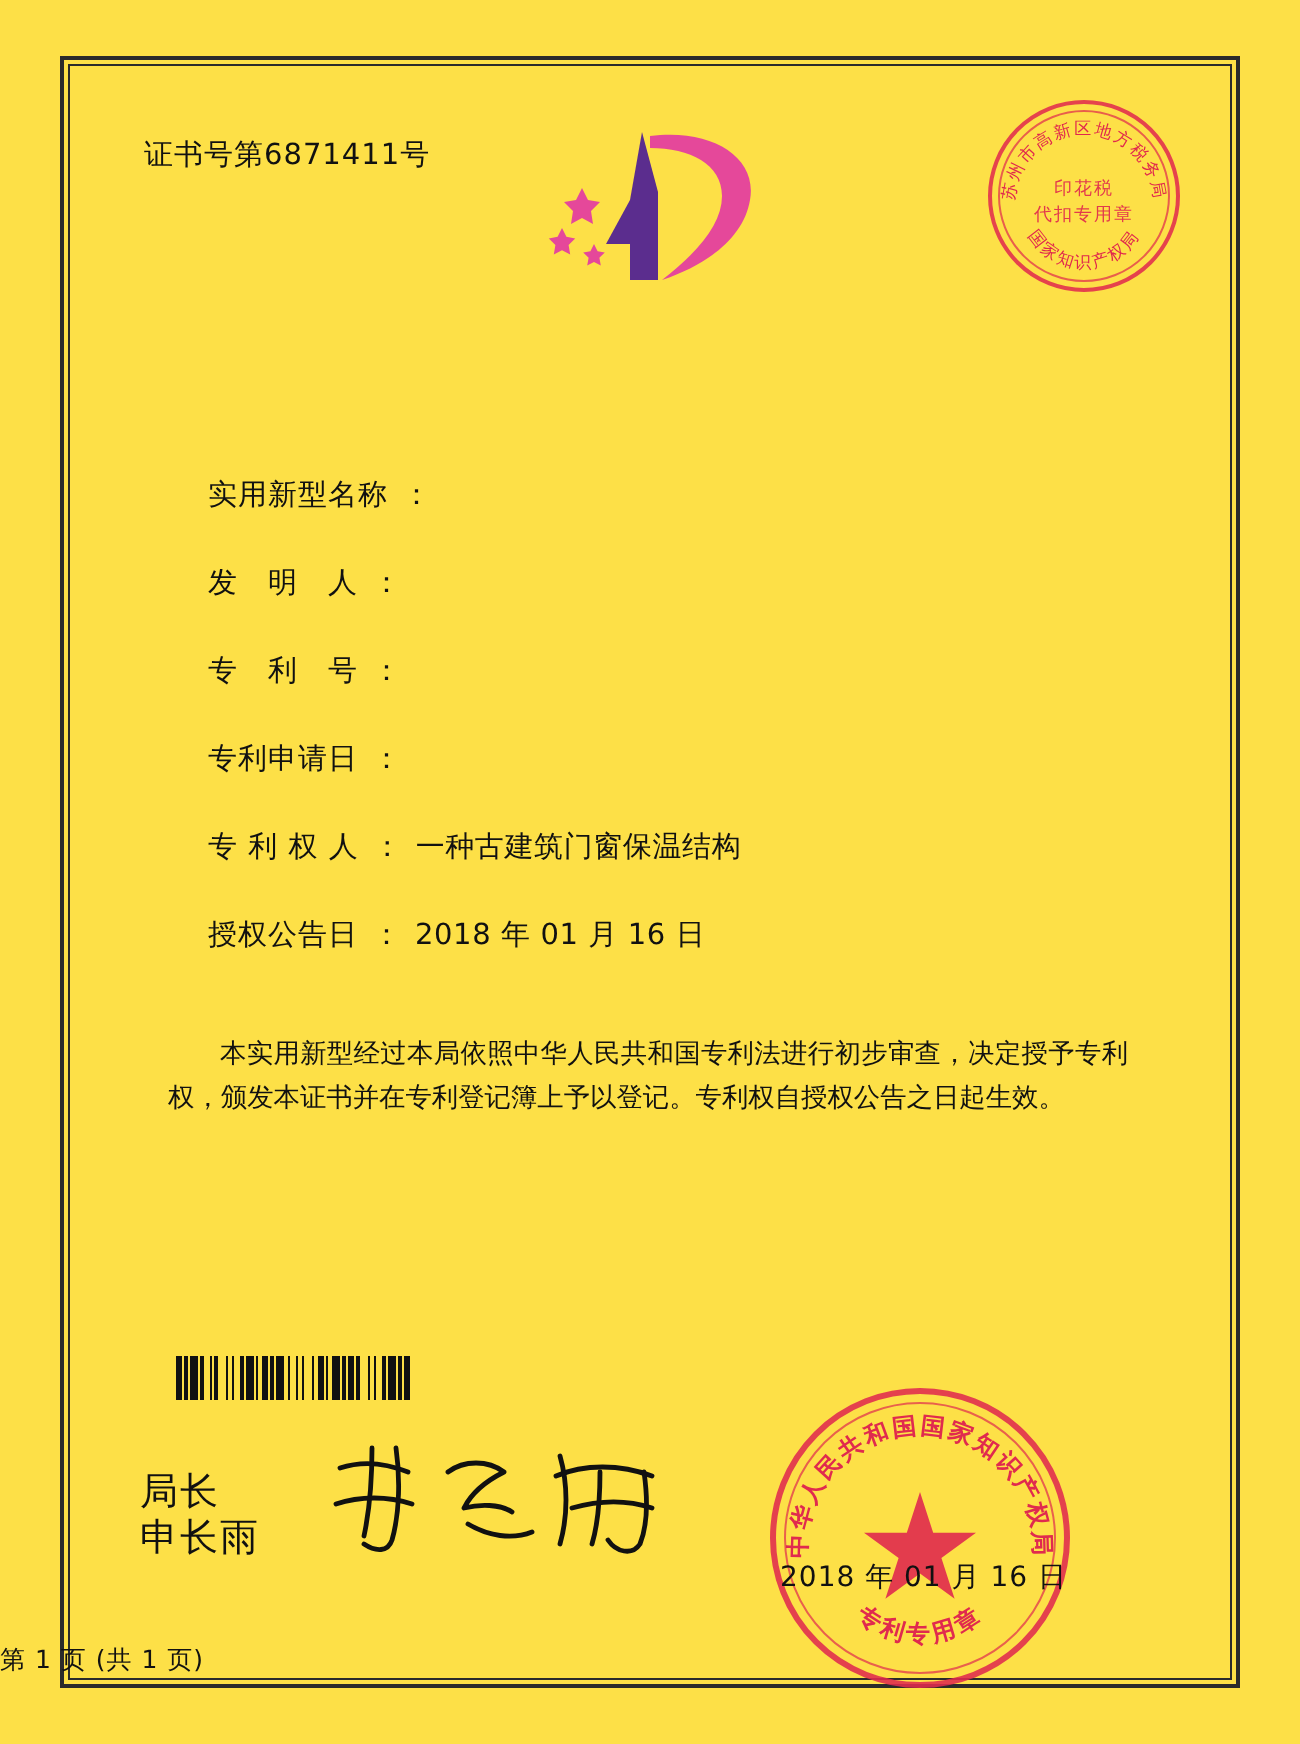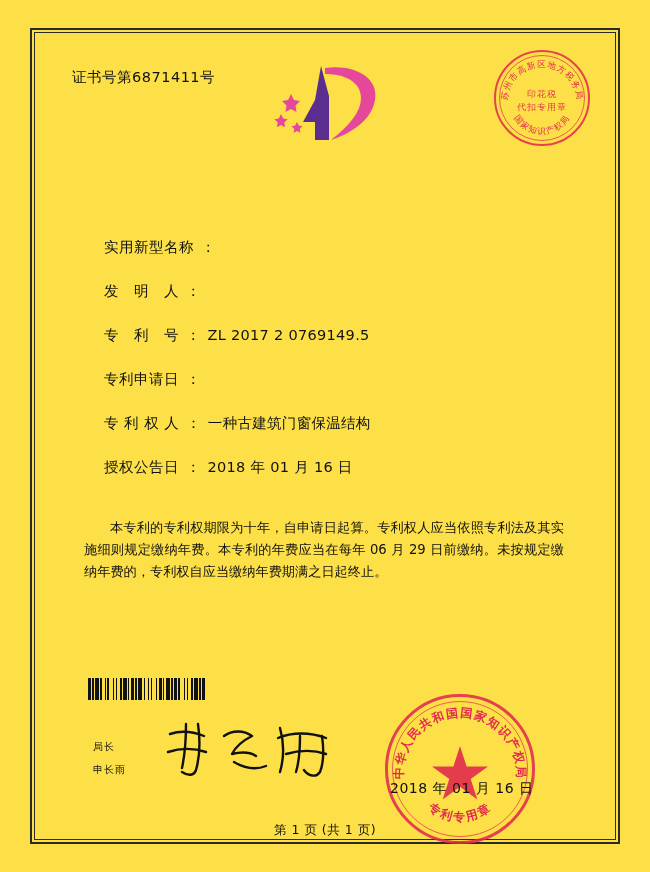--- a/index.html
+++ b/index.html
@@ -170,23 +170,23 @@
   .barcode span {
     display: inline-block;
     height: 22px;
     background: #111;
     vertical-align: top;
   }
 
   
   .director {
     position: absolute;
-    left: 93px;
+    left: 70px;
     top: 735px;
-    font-size: 10px;
+    font-size: 19px;
     line-height: 23px;
     color: #111;
     letter-spacing: 1px;
     font-family: Liberation Serif, serif;
   }
   .signature {
     position: absolute;
     left: 160px;
     top: 718px;
     width: 190px;
@@ -228,21 +228,21 @@
     color: #111;
     letter-spacing: 0.5px;
   }
 
   
   .footer {
     position: absolute;
     left: 0;
     top: 822px;
     width: 650px;
-    text-align: center;
+    text-align: left;
     font-size: 12.5px;
     color: #111;
     letter-spacing: 0.5px;
   }
 </style>
 </head>
 <body>
 
 <div class="page">
 
@@ -290,40 +290,39 @@
       <span class="field-label">实用新型名称</span>
       <span class="field-sep">：</span>
     </div>
     <div class="field-row">
       <span class="field-label">发　明　人</span>
       <span class="field-sep">：</span>
     </div>
     <div class="field-row">
       <span class="field-label">专　利　号</span>
       <span class="field-sep">：</span>
-      <span class="field-value">ZL 2017 2 0769149.5</span>
     </div>
     <div class="field-row">
       <span class="field-label">专利申请日</span>
       <span class="field-sep">：</span>
     </div>
     <div class="field-row">
       <span class="field-label">专 利 权 人</span>
       <span class="field-sep">：</span>
       <span class="field-value">一种古建筑门窗保温结构</span>
     </div>
     <div class="field-row">
       <span class="field-label">授权公告日</span>
       <span class="field-sep">：</span>
       <span class="field-value">2018 年 01 月 16 日</span>
     </div>
   </div>
 
   <div class="body-text">
-    <p>本专利的专利权期限为十年，自申请日起算。专利权人应当依照专利法及其实施细则规定缴纳年费。本专利的年费应当在每年 06 月 29 日前缴纳。未按规定缴纳年费的，专利权自应当缴纳年费期满之日起终止。</p>
+    <p>本实用新型经过本局依照中华人民共和国专利法进行初步审查，决定授予专利权，颁发本证书并在专利登记簿上予以登记。专利权自授权公告之日起生效。</p>
   </div>
 
   <div class="barcode"><span style="width:3px"></span><span style="width:1px;background:transparent"></span><span style="width:2px"></span><span style="width:1px;background:transparent"></span><span style="width:4px"></span><span style="width:1px;background:transparent"></span><span style="width:2px"></span><span style="width:3px;background:transparent"></span><span style="width:1px"></span><span style="width:1px;background:transparent"></span><span style="width:2px"></span><span style="width:4px;background:transparent"></span><span style="width:1px"></span><span style="width:2px;background:transparent"></span><span style="width:1px"></span><span style="width:3px;background:transparent"></span><span style="width:2px"></span><span style="width:1px;background:transparent"></span><span style="width:4px"></span><span style="width:1px;background:transparent"></span><span style="width:1px"></span><span style="width:2px;background:transparent"></span><span style="width:3px"></span><span style="width:1px;background:transparent"></span><span style="width:2px"></span><span style="width:1px;background:transparent"></span><span style="width:4px"></span><span style="width:2px;background:transparent"></span><span style="width:1px"></span><span style="width:3px;background:transparent"></span><span style="width:1px"></span><span style="width:2px;background:transparent"></span><span style="width:1px"></span><span style="width:4px;background:transparent"></span><span style="width:1px"></span><span style="width:2px;background:transparent"></span><span style="width:3px"></span><span style="width:1px;background:transparent"></span><span style="width:1px"></span><span style="width:2px;background:transparent"></span><span style="width:4px"></span><span style="width:1px;background:transparent"></span><span style="width:2px"></span><span style="width:1px;background:transparent"></span><span style="width:3px"></span><span style="width:1px;background:transparent"></span><span style="width:2px"></span><span style="width:4px;background:transparent"></span><span style="width:1px"></span><span style="width:2px;background:transparent"></span><span style="width:1px"></span><span style="width:3px;background:transparent"></span><span style="width:2px"></span><span style="width:1px;background:transparent"></span><span style="width:4px"></span><span style="width:1px;background:transparent"></span><span style="width:2px"></span><span style="width:1px;background:transparent"></span><span style="width:3px"></span><span style="width:1px;background:transparent"></span></div>
 
   <div class="director">
     <div>局长</div>
     <div>申长雨</div>
   </div>
 
   <div class="signature">

